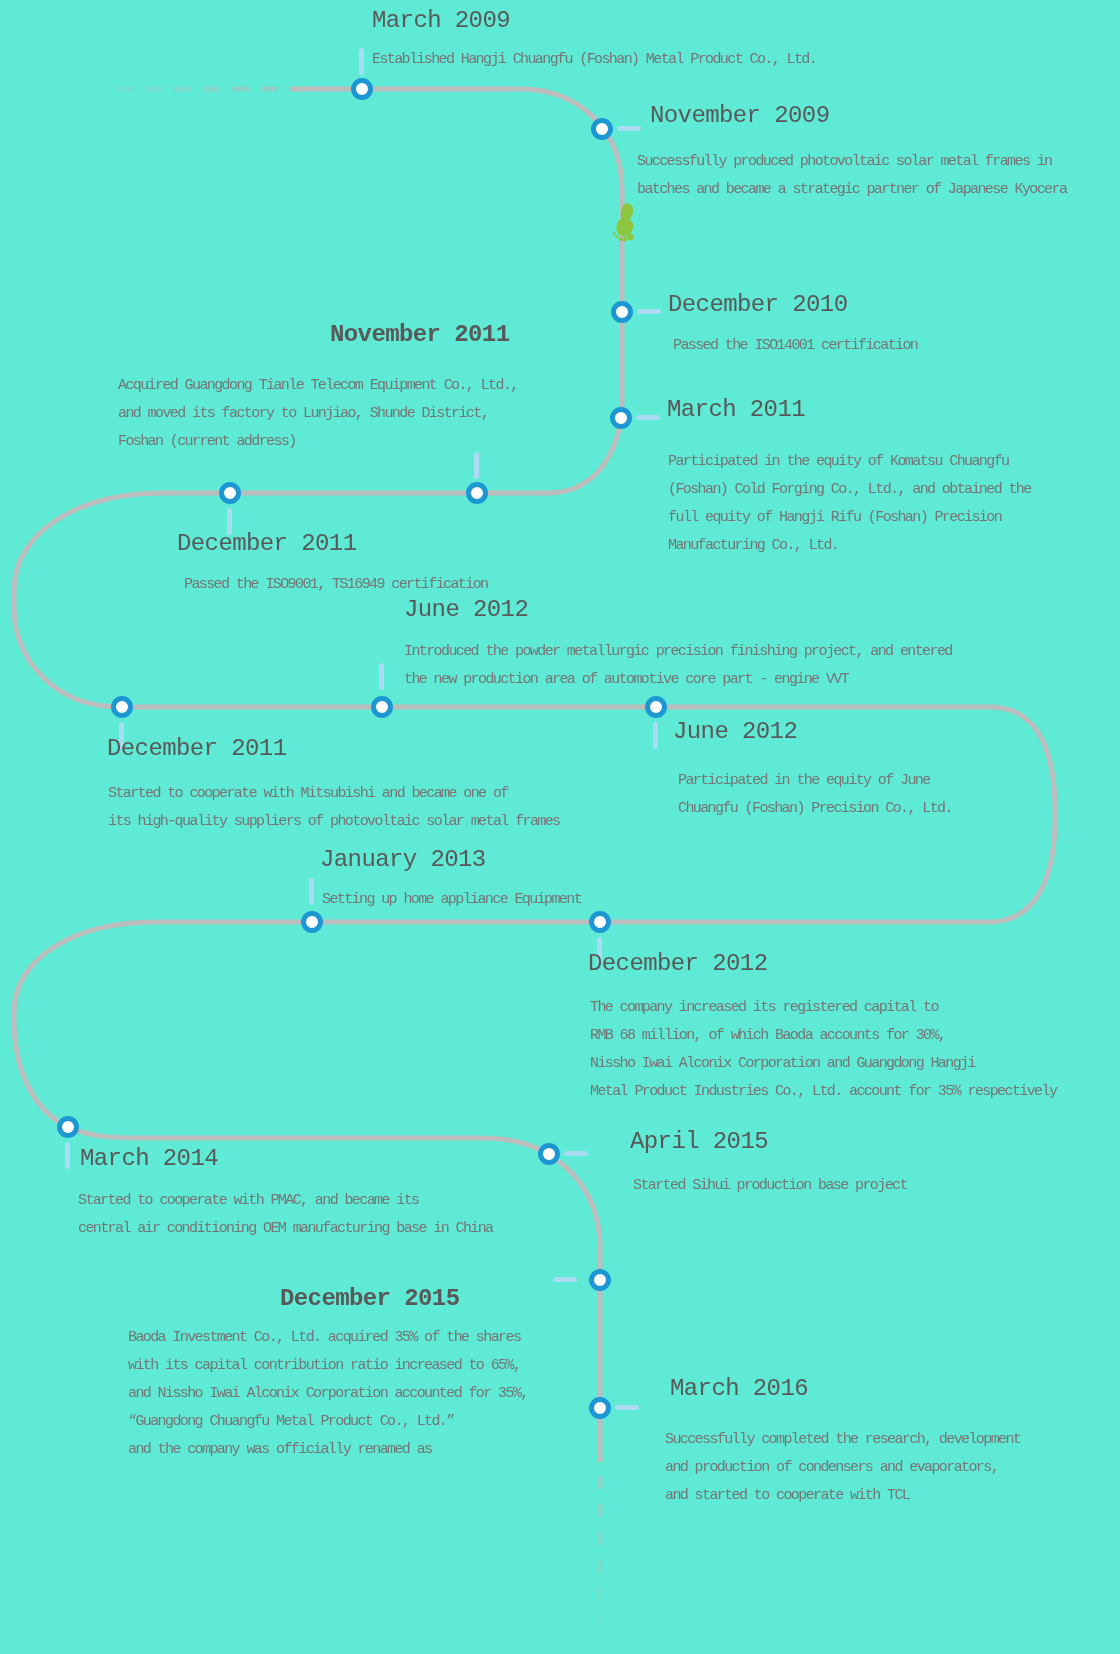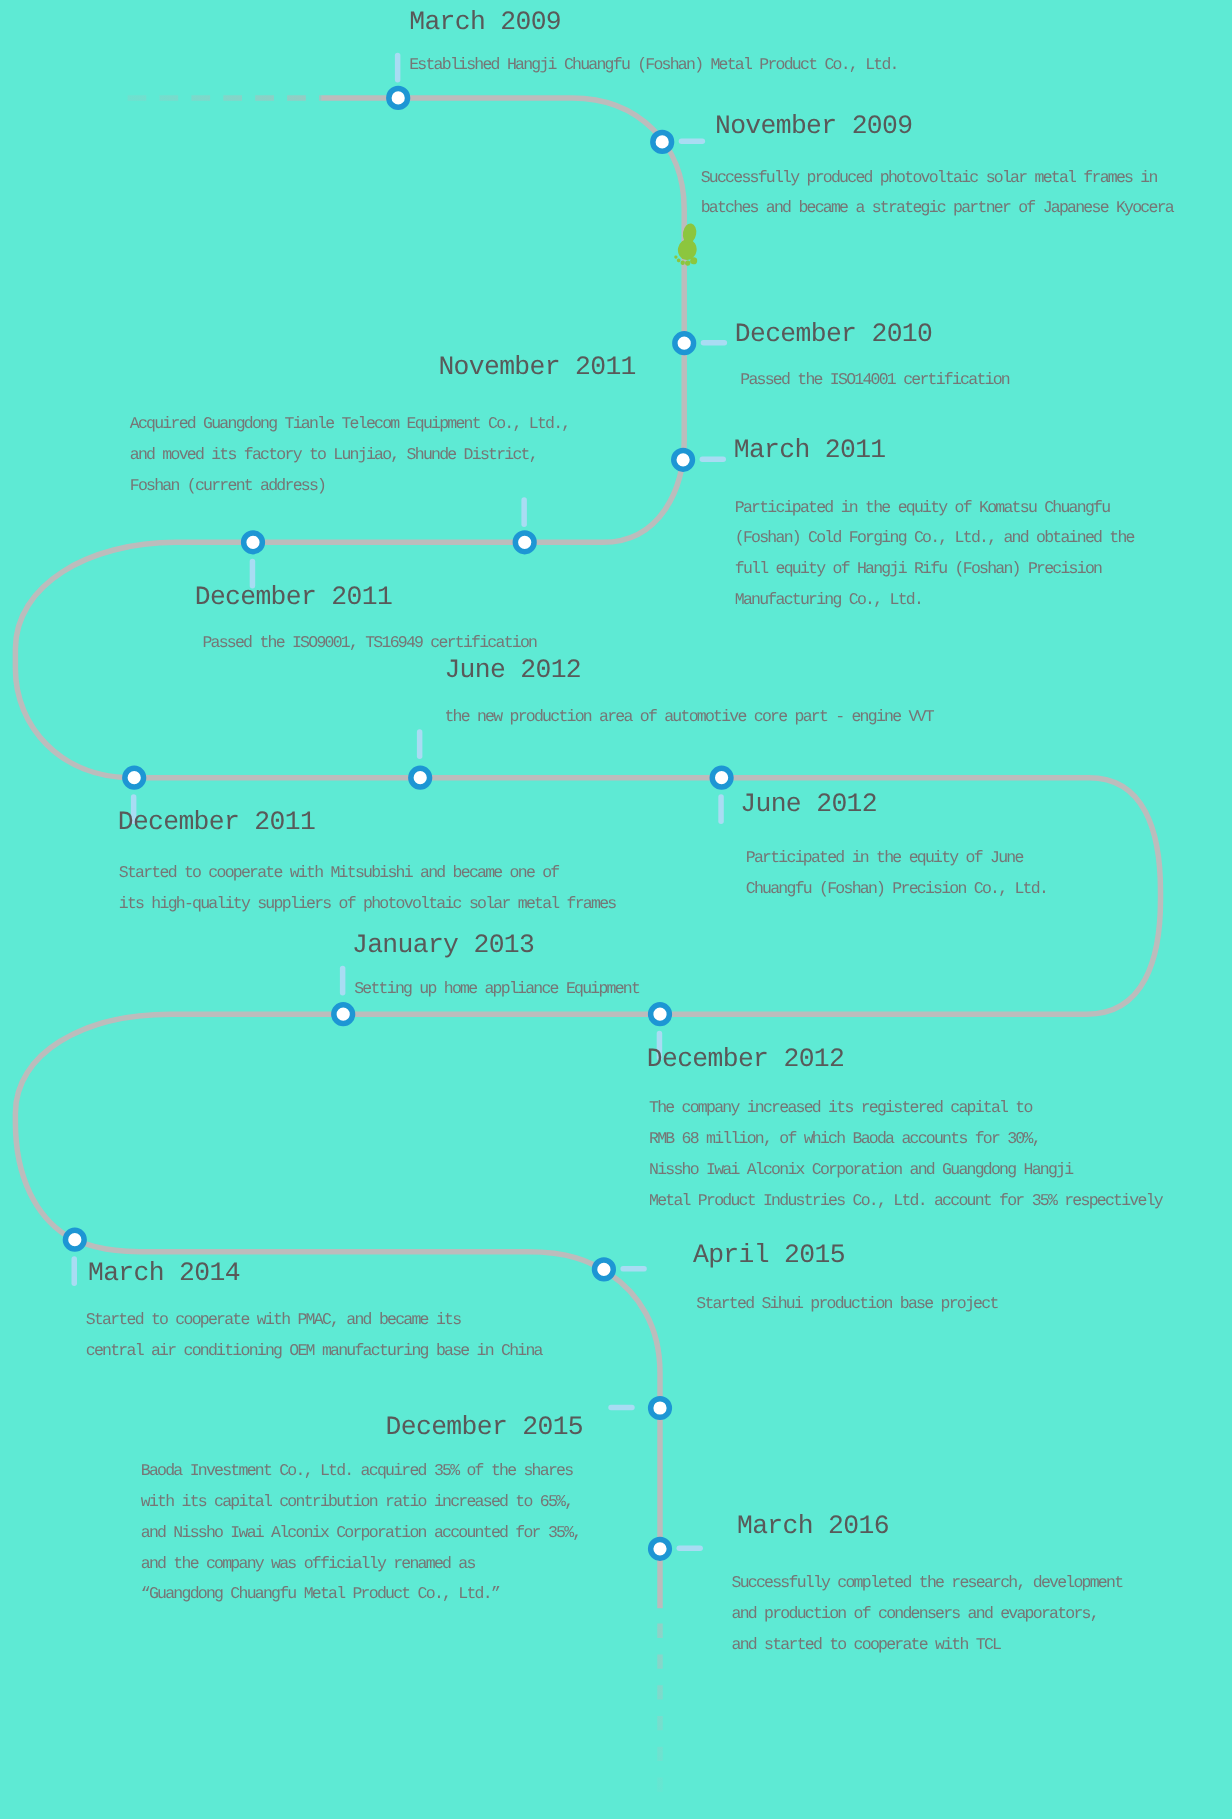--- a/index.html
+++ b/index.html
@@ -15,21 +15,21 @@
     position:absolute;width:12px;height:12px;background:#fff;
     border:5px solid var(--accent,#1d96d4);border-radius:50%;box-sizing:content-box;
   }
   .tick{position:absolute;background:var(--tick,#a9dcf3);border-radius:2.5px;}
   .tick.v{width:5px;height:27px;}
   .tick.h{width:24px;height:5px;}
   .date{
     position:absolute;font-size:24px;line-height:30px;letter-spacing:-0.6px;
     color:var(--title_text,#595959);white-space:nowrap;
   }
-  .date.right{text-align:right;}
+  .date.right{font-weight:bold;}
   .desc{position:absolute;}
   .dl{
     font-size:15px;line-height:28px;letter-spacing:-1.6px;
     color:var(--desc_text,#767676);white-space:nowrap;
   }
 </style>
 </head>
 <body>
 
 <div class="canvas">
@@ -138,20 +138,21 @@
       <div class="dl">Passed the ISO9001, TS16949 certification</div>
     </div>
   </div>
 
   
   <div class="ms">
     <div class="marker" style="left:371px;top:696px"></div>
     <div class="tick v" style="left:379px;top:663px"></div>
     <div class="date" style="left:404px;top:595px">June 2012</div>
     <div class="desc" style="left:404px;top:638px">
+      <div class="dl">Introduced the powder metallurgic precision finishing project, and entered</div>
       <div class="dl">the new production area of automotive core part - engine VVT</div>
     </div>
   </div>
 
   
   <div class="ms">
     <div class="marker" style="left:111px;top:696px"></div>
     <div class="tick v" style="left:119px;top:722px"></div>
     <div class="date" style="left:107px;top:734px">December 2011</div>
     <div class="desc" style="left:108px;top:780px">
@@ -217,22 +218,22 @@
 
   
   <div class="ms">
     <div class="marker" style="left:589px;top:1269px"></div>
     <div class="tick h" style="left:553px;top:1277px"></div>
     <div class="date right" style="left:280px;top:1284px;width:250px">December 2015</div>
     <div class="desc" style="left:128px;top:1324px">
       <div class="dl">Baoda Investment Co., Ltd. acquired 35% of the shares</div>
       <div class="dl">with its capital contribution ratio increased to 65%,</div>
       <div class="dl">and Nissho Iwai Alconix Corporation accounted for 35%,</div>
+      <div class="dl">“Guangdong Chuangfu Metal Product Co., Ltd.”</div>
       <div class="dl">and the company was officially renamed as</div>
-      <div class="dl">“Guangdong Chuangfu Metal Product Co., Ltd.”</div>
     </div>
   </div>
 
   
   <div class="ms">
     <div class="marker" style="left:589px;top:1397px"></div>
     <div class="tick h" style="left:615px;top:1405px"></div>
     <div class="date" style="left:670px;top:1374px">March 2016</div>
     <div class="desc" style="left:665px;top:1426px">
       <div class="dl">Successfully completed the research, development</div>

